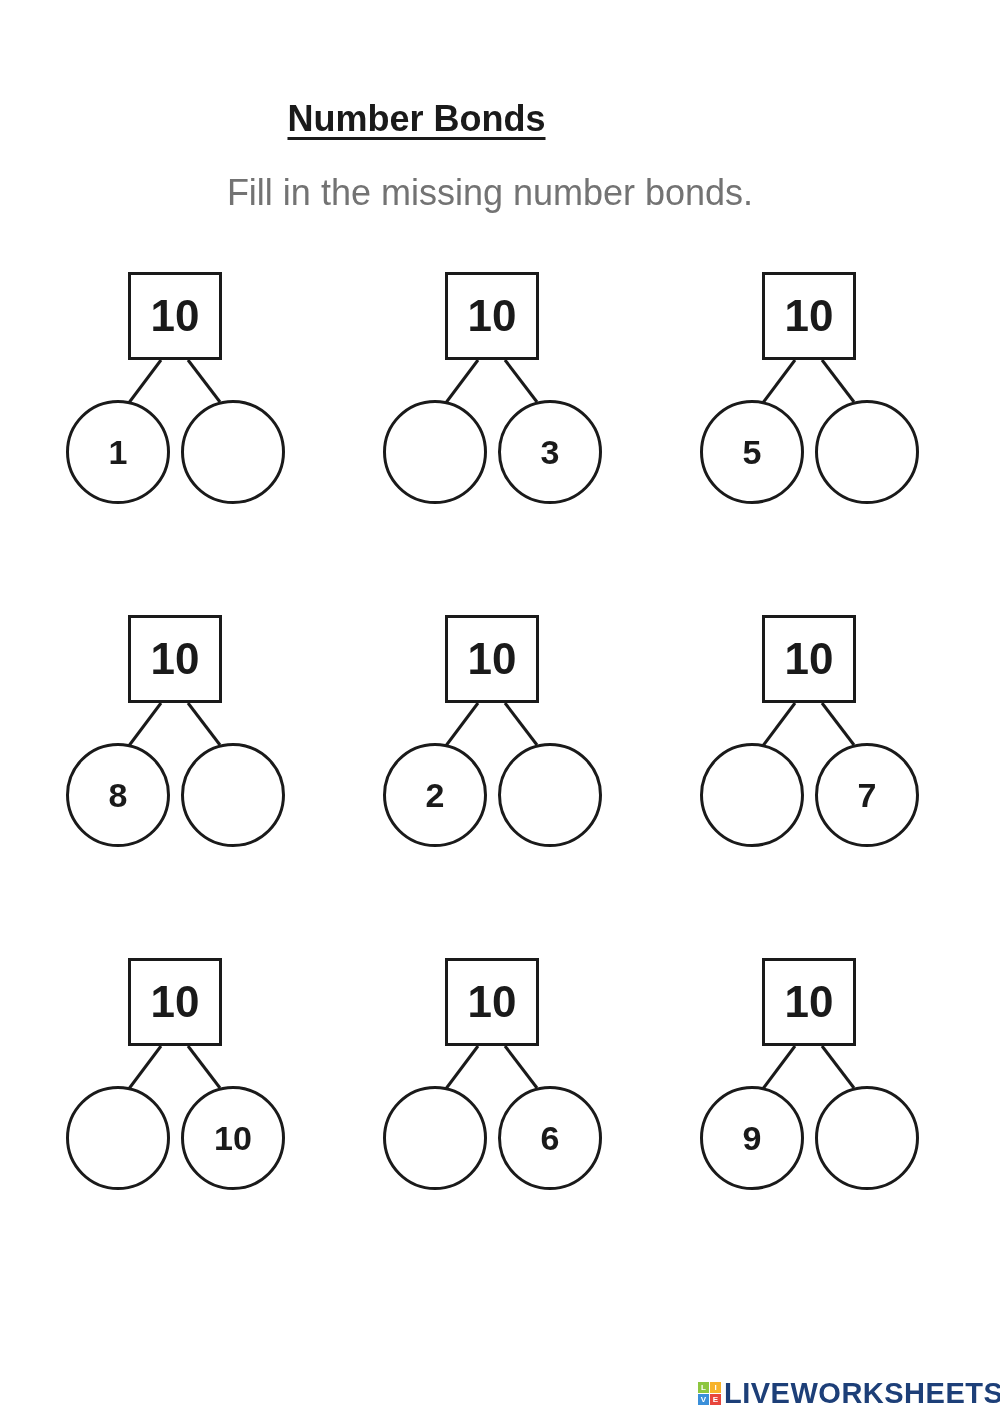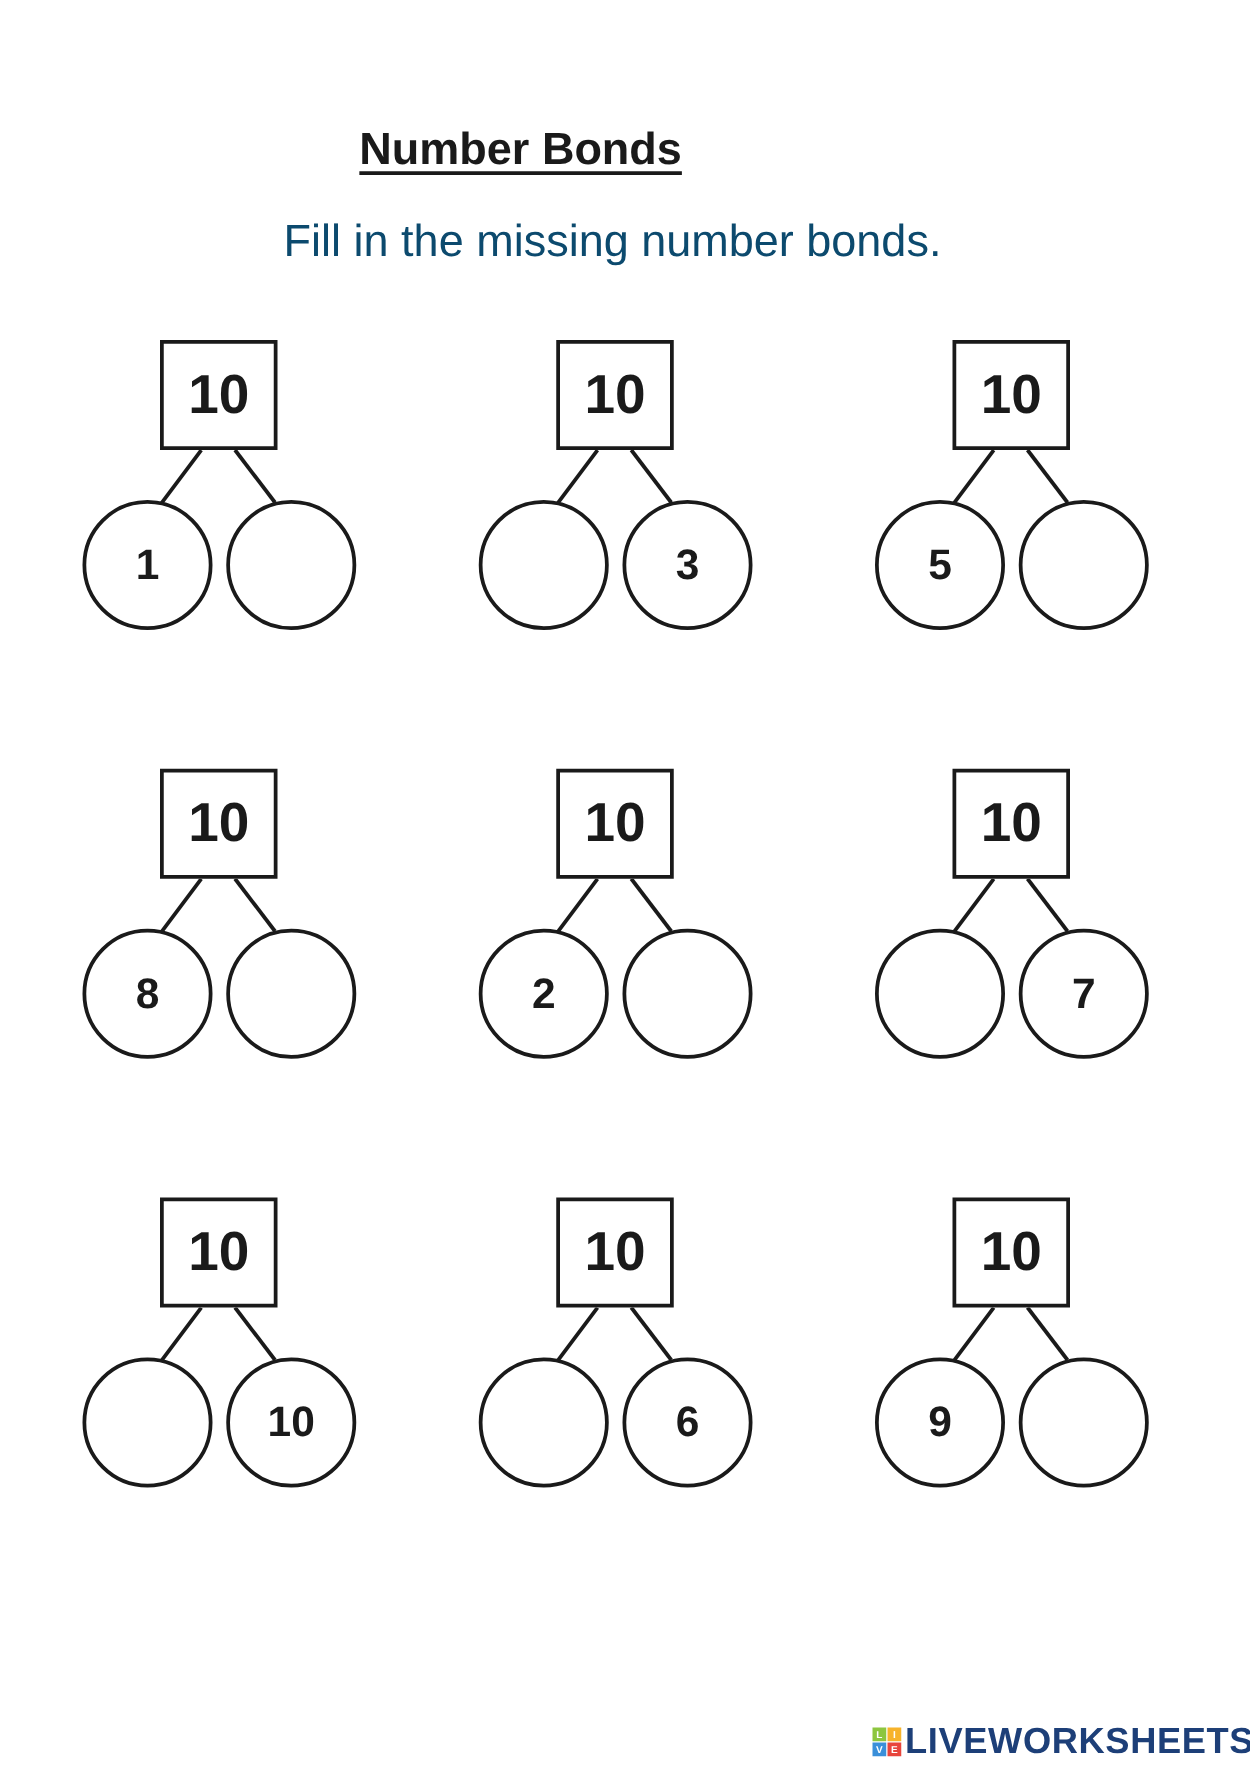--- a/index.html
+++ b/index.html
@@ -7,21 +7,21 @@
     width: 1000px; height: 1413px; background: #ffffff; position: relative; overflow: hidden;
     font-family: "Liberation Sans", "DejaVu Sans", sans-serif; color: #1a1a1a;
   }
   .title {
     position: absolute; left: 0; width: 833px; top: 98px; text-align: center;
     font-size: 36px; font-weight: bold;
   }
   .title span { text-decoration: underline; text-decoration-thickness: 3px; text-underline-offset: 6px; }
   .subtitle {
     position: absolute; left: 0; width: 980px; top: 172px; text-align: center;
-    font-size: 36px; color: #0c4a6e;
+    font-size: 36px; color: #737373;
   }
   .bond { position: absolute; width: 240px; height: 245px; font-weight: bold; }
   .bond svg { position: absolute; left: 0; top: 0; overflow: visible; }
   .box {
     position: absolute; left: 76px; top: 0; width: 88px; height: 82px;
     border: 3px solid #1a1a1a; box-sizing: content-box; background: #fff;
     display: flex; align-items: center; justify-content: center;
     font-size: 44px; color: #1a1a1a;
   }
   .circle {

